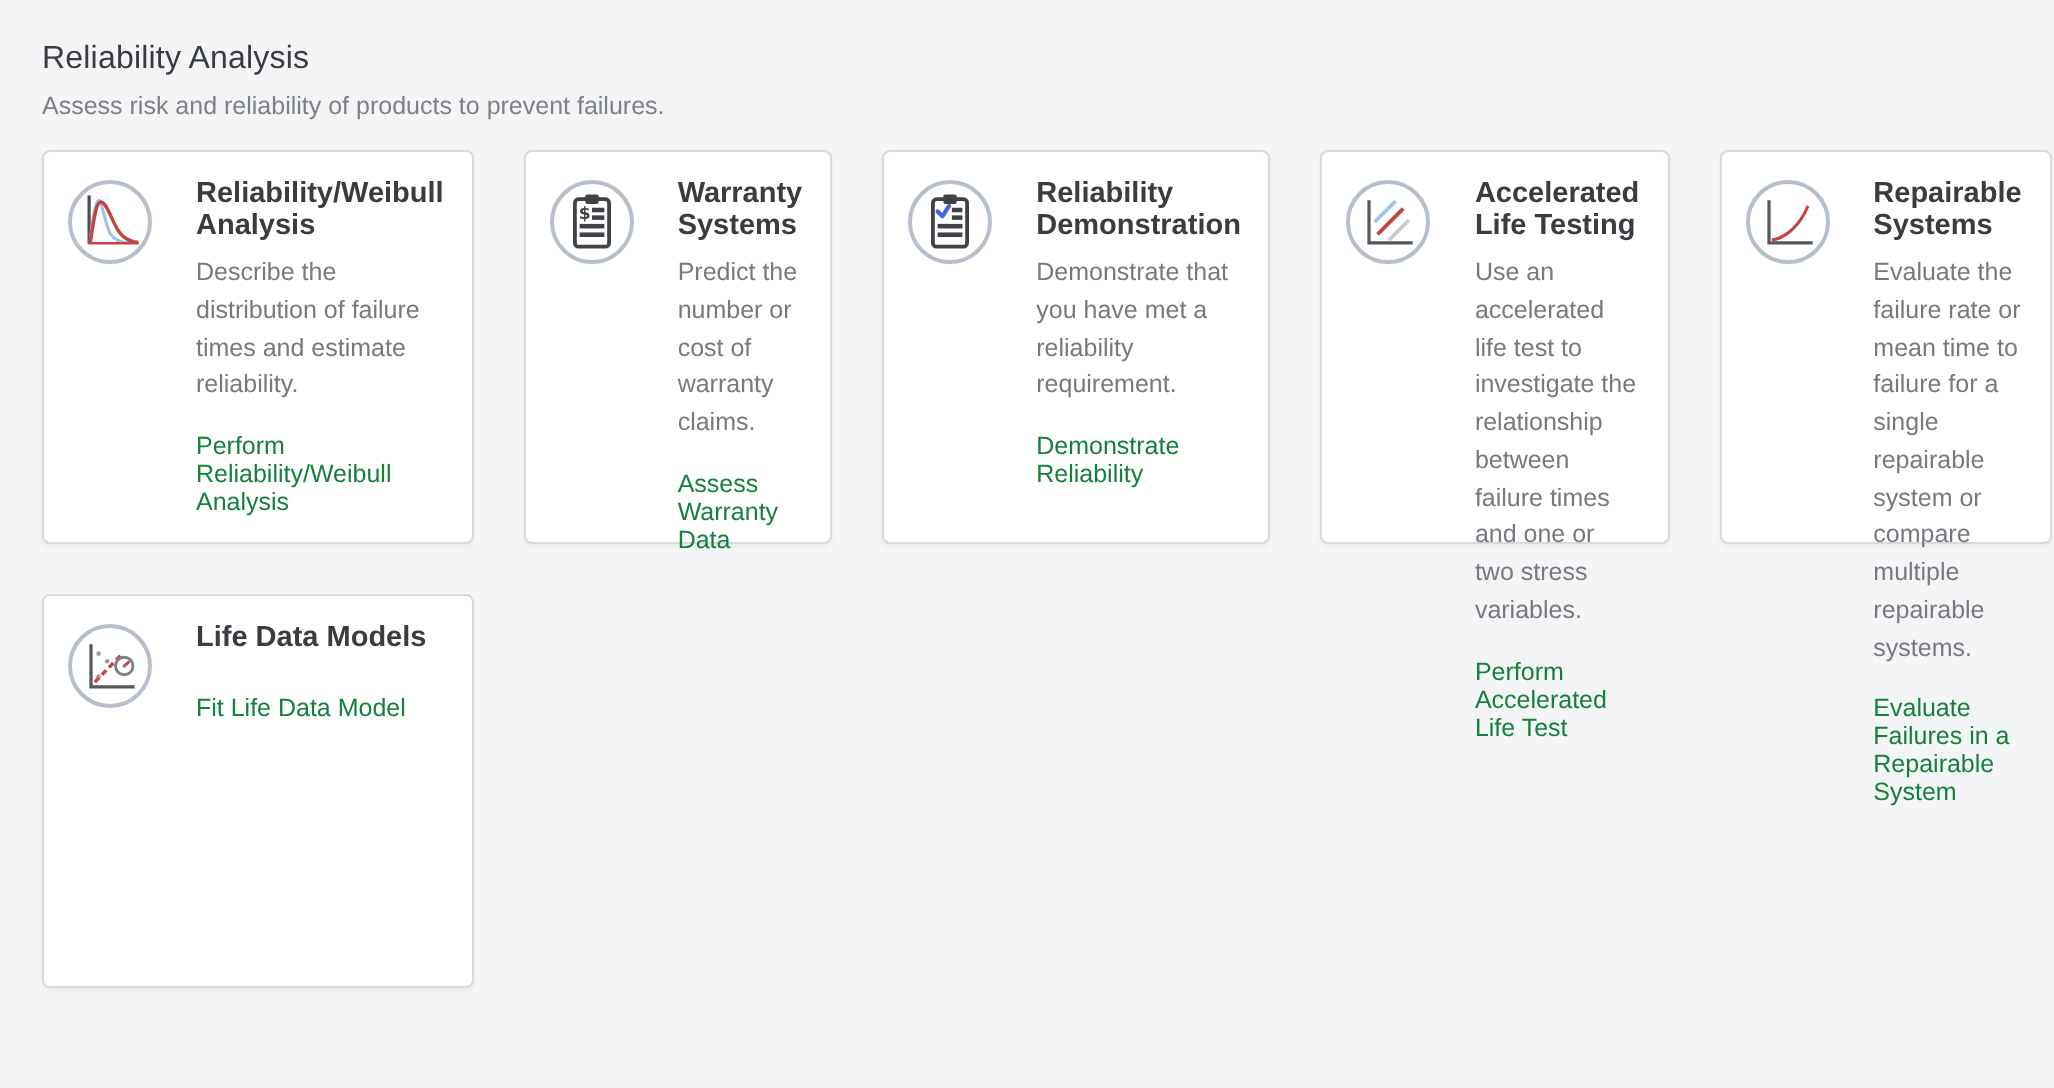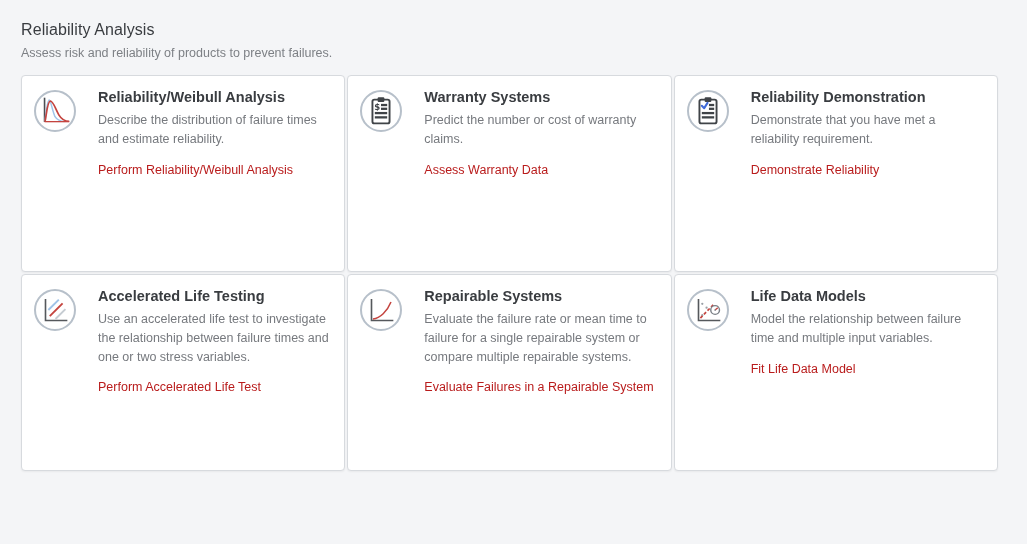--- a/index.html
+++ b/index.html
@@ -17,22 +17,22 @@
     letter-spacing: .1px;
   }
   .page-subtitle {
     margin-top: 7px;
     font-size: 12.5px;
     color: #7d8085;
   }
   .grid {
     margin: 15px 29px 16px 21px;
     display: grid;
-    grid-template-columns: repeat(3, 1fr);
-    gap: 2px;
+    grid-template-columns: repeat(5, 1fr);
+    gap: 25px;
   }
   .card {
     background: #ffffff;
     border: 1px solid #d7dade;
     border-radius: 4px;
     box-shadow: 0 1px 2px rgba(0,0,0,0.05);
     height: 197px;
     padding: 13px 14px 0 12px;
     display: flex;
     align-items: flex-start;
@@ -56,21 +56,21 @@
   }
   .card-desc {
     font-size: 12.5px;
     line-height: 1.5;
     color: #76797e;
   }
   .card-link {
     display: inline-block;
     margin-top: 14px;
     font-size: 12.5px;
-    color: #b91c1c;
+    color: #15803d;
     text-decoration: none;
     cursor: pointer;
   }
 </style>
 </head>
 <body>
 
 <div class="header">
   <div class="page-title">Reliability Analysis</div>
   <div class="page-subtitle">Assess risk and reliability of products to prevent failures.</div>
@@ -170,18 +170,17 @@
         <circle cx="18.5" cy="17.5" r="1.2" fill="#9aa0a6"></circle>
         <circle cx="14" cy="25.5" r="1.2" fill="#9aa0a6"></circle>
         <line x1="12" y1="28.5" x2="27" y2="13" stroke="#c4443f" stroke-width="1.8" stroke-dasharray="3.2,2.2"></line>
         <circle cx="27.5" cy="20" r="4.6" fill="#ffffff" stroke="#7b8087" stroke-width="1.5"></circle>
         <line x1="27.5" y1="20" x2="30.3" y2="17.6" stroke="#c4443f" stroke-width="1.5"></line>
         <circle cx="27.5" cy="20" r="0.9" fill="#7b8087"></circle>
       </svg>
     </div>
     <div class="card-body">
       <div class="card-title">Life Data Models</div>
-      <div class="card-desc">Model the relationship between failure time and multiple input variables.</div>
       <a class="card-link">Fit Life Data Model</a>
     </div>
   </div>
 
 </div>
 
 </body></html>

